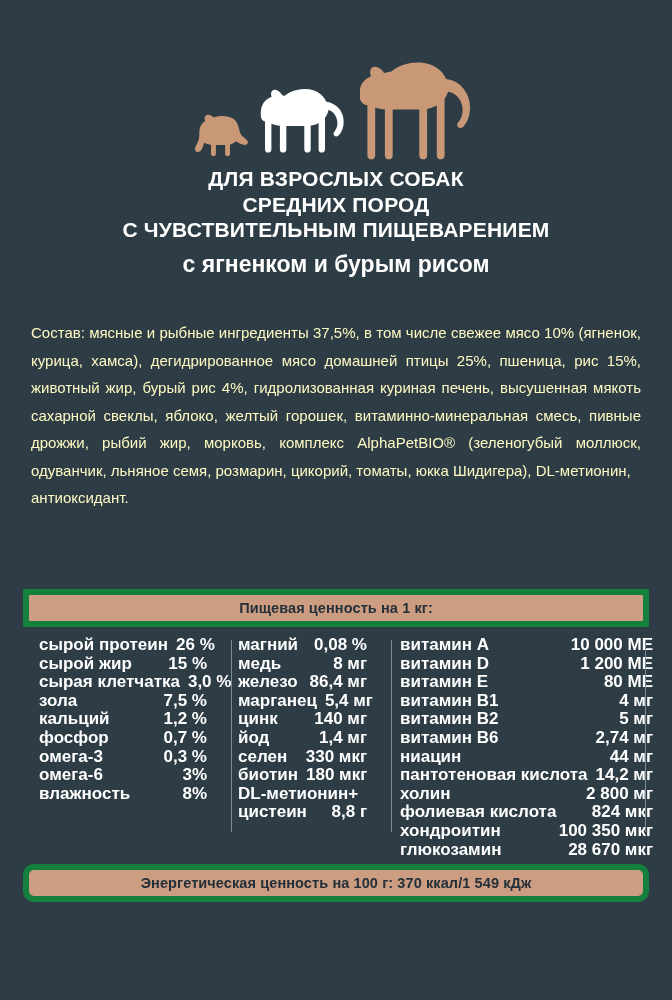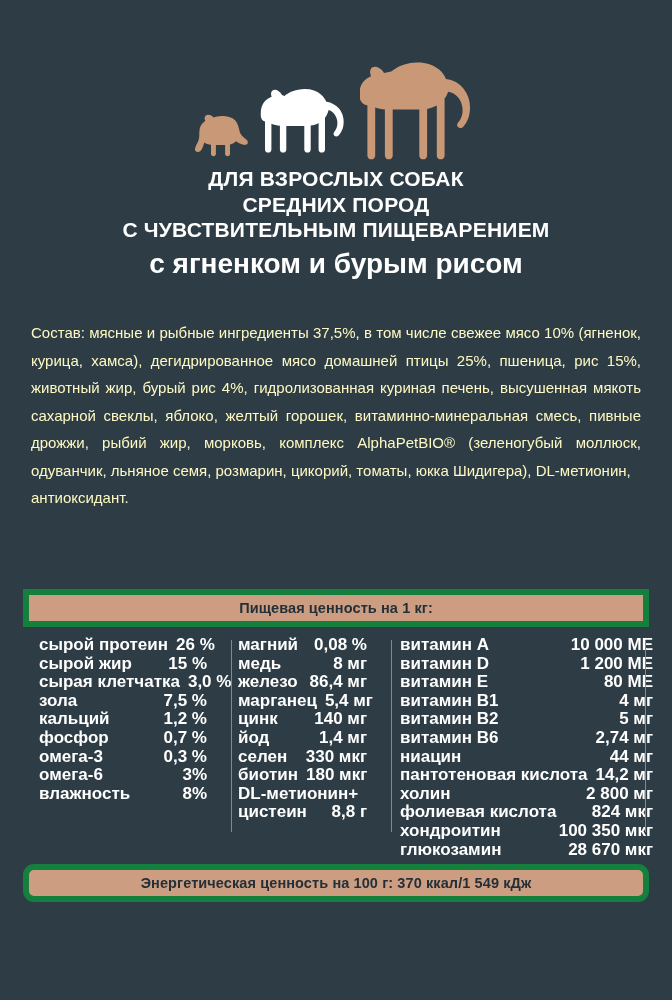--- a/index.html
+++ b/index.html
@@ -37,21 +37,21 @@
   .headline .l {
     display:block;
     font-weight:bold;
     font-size:21px;
     line-height:25.5px;
     letter-spacing:0.2px;
   }
   .headline .sub {
     display:block;
     font-weight:bold;
-    font-size:28px;
+    font-size:23px;
     line-height:30px;
     margin-top:6px;
   }
 
   
   .composition {
     position:absolute;
     left:31px; top:319px;
     width:610px;
     color:#fef9c3;

